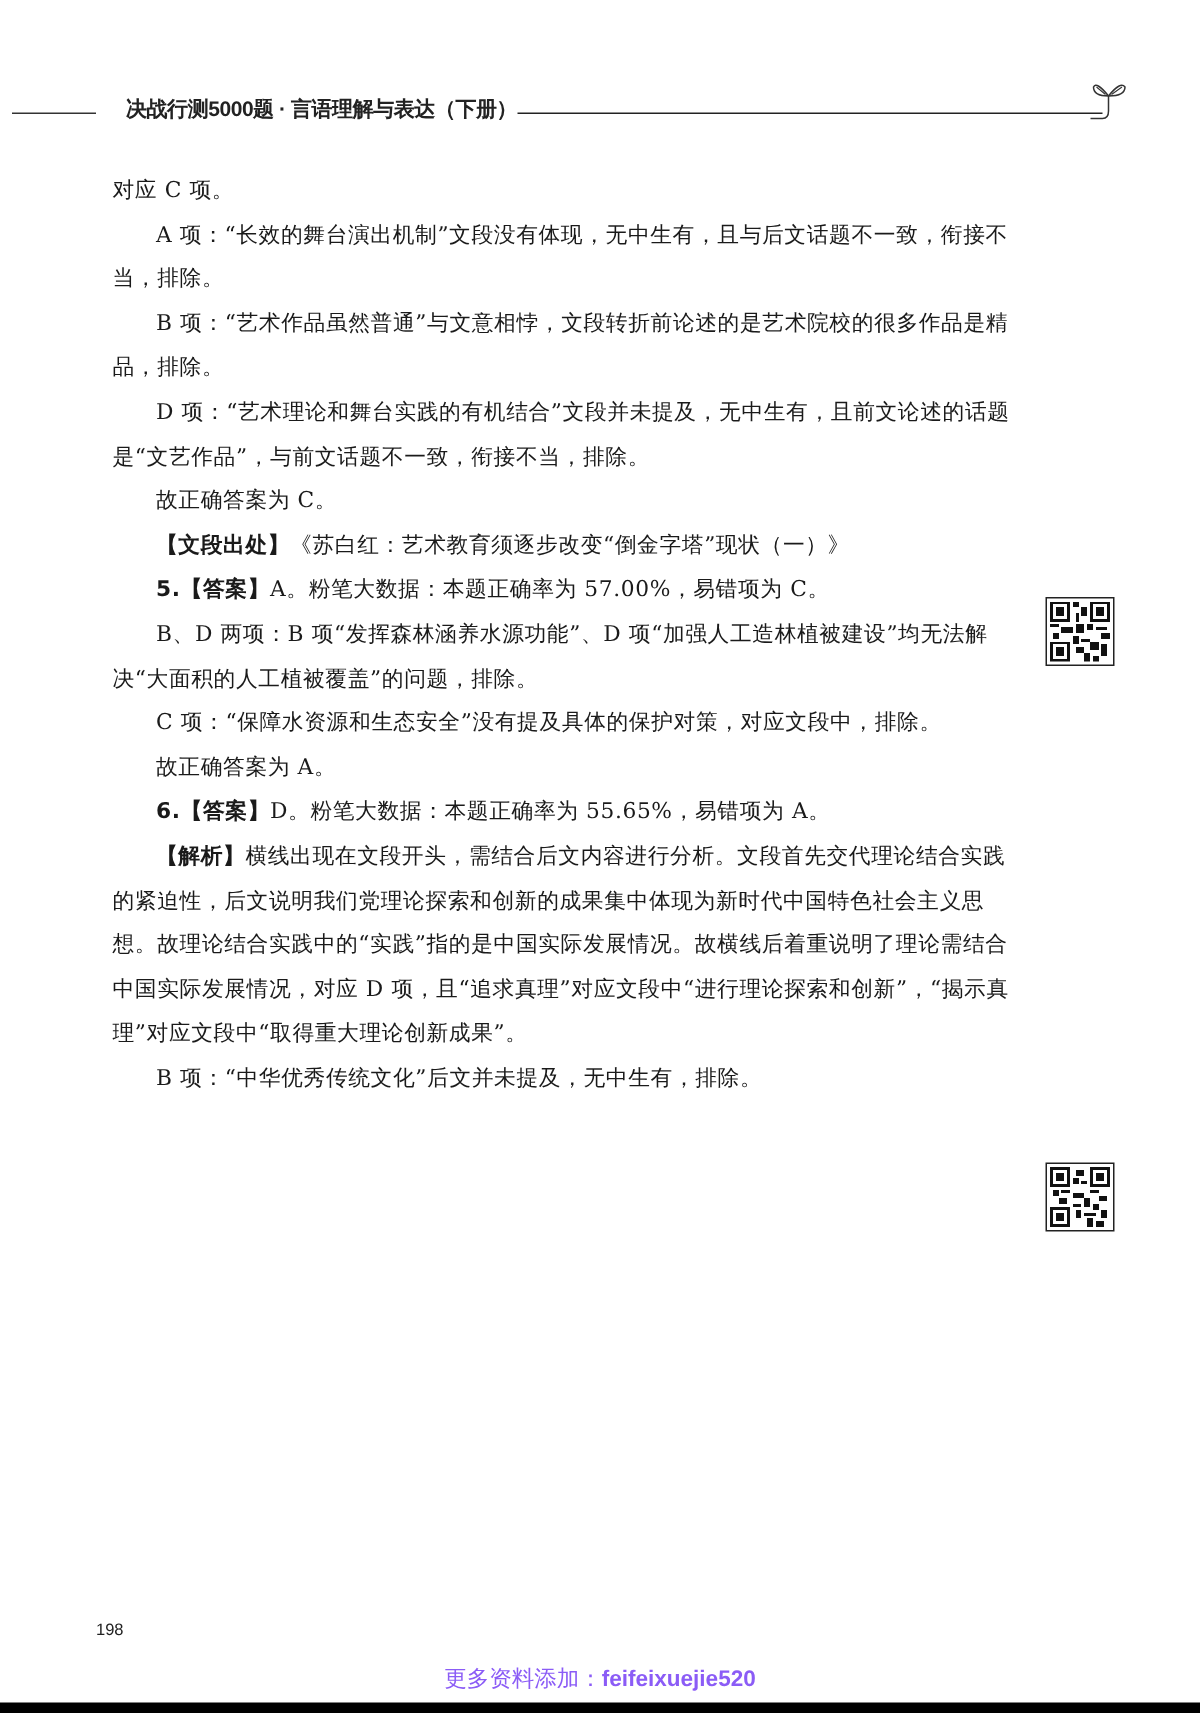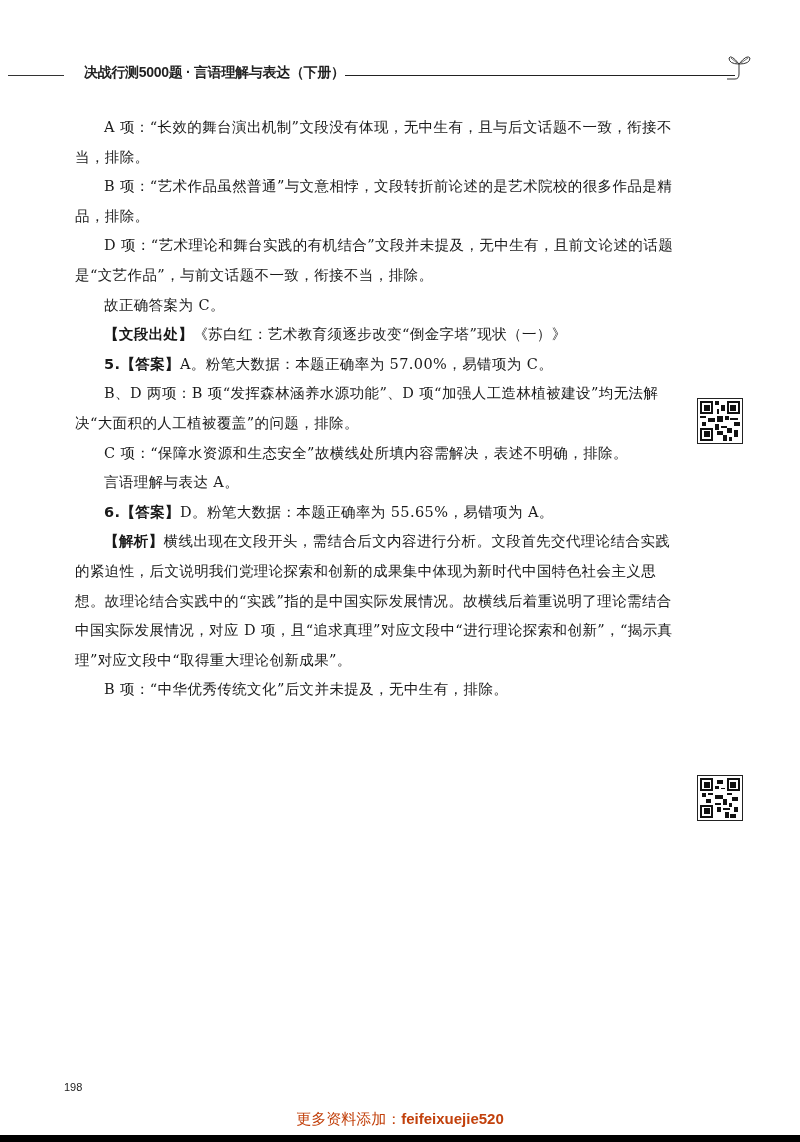--- a/index.html
+++ b/index.html
@@ -12,49 +12,50 @@
   .header .title { position:absolute; left:84px; top:14px; font-family:"Liberation Sans","DejaVu Sans",sans-serif; font-size:14px; font-weight:bold; color:#222; white-space:nowrap; letter-spacing:-0.3px; }
   .header .rule-right { position:absolute; left:345px; top:25px; width:390px; border-top:1.5px solid #222; }
   .header .leaf { position:absolute; left:727px; top:0px; width:30px; height:30px; }
   .content { position:absolute; left:75px; top:113px; width:600px; }
   .p { font-size:14.5px; line-height:29.6px; margin:0; letter-spacing:0.4px; }
   .p.indent { text-indent:2em; }
   .lbl { font-family:"DejaVu Sans","Liberation Sans",sans-serif; font-weight:bold; }
   .qr { position:absolute; width:46px; height:46px; border:1px solid #222; background:#fff; box-sizing:border-box; padding:2px; }
   .qr svg { width:100%; height:100%; display:block; }
   .page-num { position:absolute; left:64px; top:1081px; font-family:"Liberation Sans","DejaVu Sans",sans-serif; font-size:11px; color:#222; }
-  .footer-note { position:absolute; left:0; width:800px; top:1110px; text-align:center; font-size:15px; color:#c2410c; }
+  .footer-note { position:absolute; left:0; width:800px; top:1110px; text-align:center; font-size:15px; color:#8b5cf6; }
   .footer-note .handle { font-family:"Liberation Sans","DejaVu Sans",sans-serif; font-weight:bold; }
   .bottom-bar { position:absolute; left:0; top:1135px; width:800px; height:7px; background:#000; }
 </style>
 </head>
 <body>
 
 <div class="header">
   <div class="rule-left"></div>
   <div class="title">决战行测5000题 · 言语理解与表达（下册）</div>
   <div class="rule-right"></div>
   <svg class="leaf" viewBox="0 0 30 30">
     <path d="M-20 29 L8 29 Q12 29 12 24 L12 14" fill="none" stroke="#333" stroke-width="1"></path>
     <path d="M12 14 Q4 4 2 8 Q2 14 12 14" fill="none" stroke="#333" stroke-width="1"></path>
     <path d="M12 14 Q20 4 23 8 Q23 14 12 14" fill="none" stroke="#333" stroke-width="1"></path>
     <path d="M4 8 L10 13 M21 8 L14 13" fill="none" stroke="#333" stroke-width="0.7"></path>
   </svg>
 </div>
 
 <div class="content">
+  <p class="p">对应 C 项。</p>
   <p class="p indent">A 项：“长效的舞台演出机制”文段没有体现，无中生有，且与后文话题不一致，衔接不当，排除。</p>
   <p class="p indent">B 项：“艺术作品虽然普通”与文意相悖，文段转折前论述的是艺术院校的很多作品是精品，排除。</p>
   <p class="p indent">D 项：“艺术理论和舞台实践的有机结合”文段并未提及，无中生有，且前文论述的话题是“文艺作品”，与前文话题不一致，衔接不当，排除。</p>
   <p class="p indent">故正确答案为 C。</p>
   <p class="p indent"><span class="lbl">【文段出处】</span><span>《苏白红：艺术教育须逐步改变“倒金字塔”现状（一）》</span></p>
   <p class="p indent"><span class="lbl">5.【答案】</span><span>A。粉笔大数据：本题正确率为 57.00%，易错项为 C。</span></p>
   <p class="p indent">B、D 两项：B 项“发挥森林涵养水源功能”、D 项“加强人工造林植被建设”均无法解决“大面积的人工植被覆盖”的问题，排除。</p>
-  <p class="p indent">C 项：“保障水资源和生态安全”故横线处所填内容需解决，表述不明确，排除。</p>
-  <p class="p indent">言语理解与表达 A。</p>
+  <p class="p indent">C 项：“保障水资源和生态安全”没有提及具体的保护对策，对应文段中，排除。</p>
+  <p class="p indent">故正确答案为 A。</p>
   <p class="p indent"><span class="lbl">6.【答案】</span><span>D。粉笔大数据：本题正确率为 55.65%，易错项为 A。</span></p>
   <p class="p indent"><span class="lbl">【解析】</span><span>横线出现在文段开头，需结合后文内容进行分析。文段首先交代理论结合实践的紧迫性，后文说明我们党理论探索和创新的成果集中体现为新时代中国特色社会主义思想。故理论结合实践中的“实践”指的是中国实际发展情况。故横线后着重说明了理论需结合中国实际发展情况，对应 D 项，且“追求真理”对应文段中“进行理论探索和创新”，“揭示真理”对应文段中“取得重大理论创新成果”。</span></p>
   <p class="p indent">B 项：“中华优秀传统文化”后文并未提及，无中生有，排除。</p>
 </div>
 
 <div class="qr" style="left:697px; top:398px;">
   <svg viewBox="0 0 21 21" shape-rendering="crispEdges">
     <rect x="0" y="0" width="7" height="7" fill="#111"></rect>
       <rect x="1" y="1" width="5" height="5" fill="#fff"></rect>
       <rect x="2" y="2" width="3" height="3" fill="#111"></rect>

